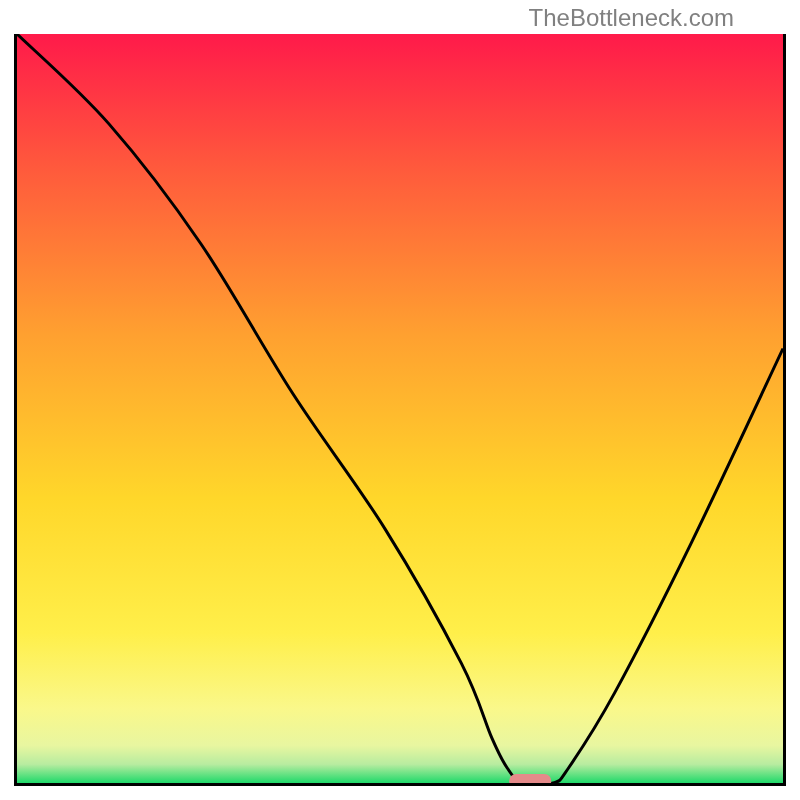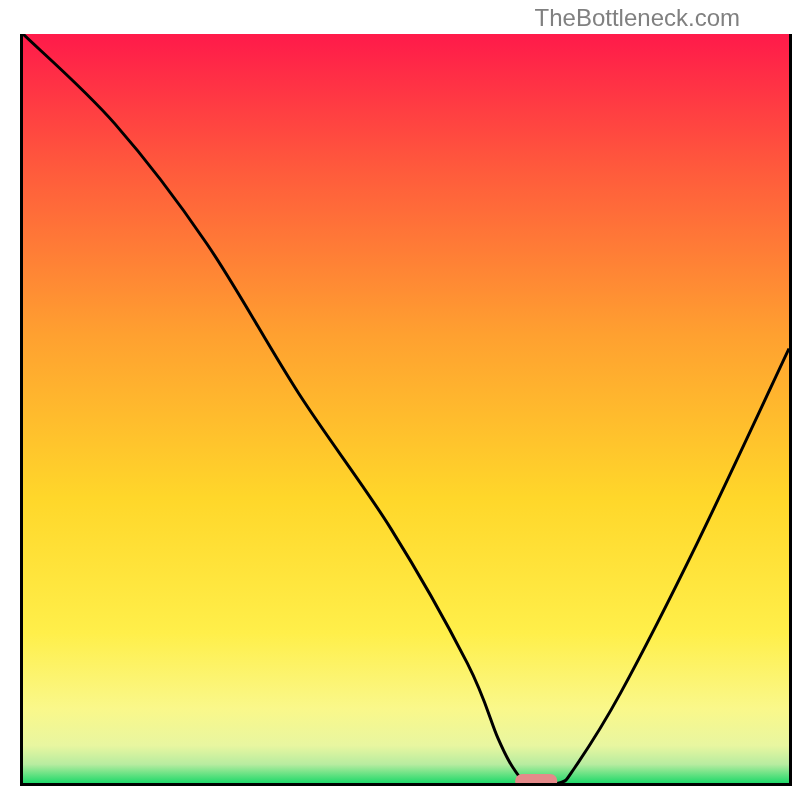--- a/index.html
+++ b/index.html
@@ -8,21 +8,20 @@
     background: #ffffff;
     width: 800px;
     height: 800px;
     overflow: hidden;
     position: relative;
   }
   .container {
     position: relative;
     width: 744px;
     height: 800px;
-    margin-left: 6px;
   }
   .watermark {
     position: absolute;
     top: 4px;
     right: 10px;
     font-family: Arial, Helvetica, sans-serif;
     font-size: 24px;
     color: #808080;
     font-weight: 500;
     z-index: 10;

